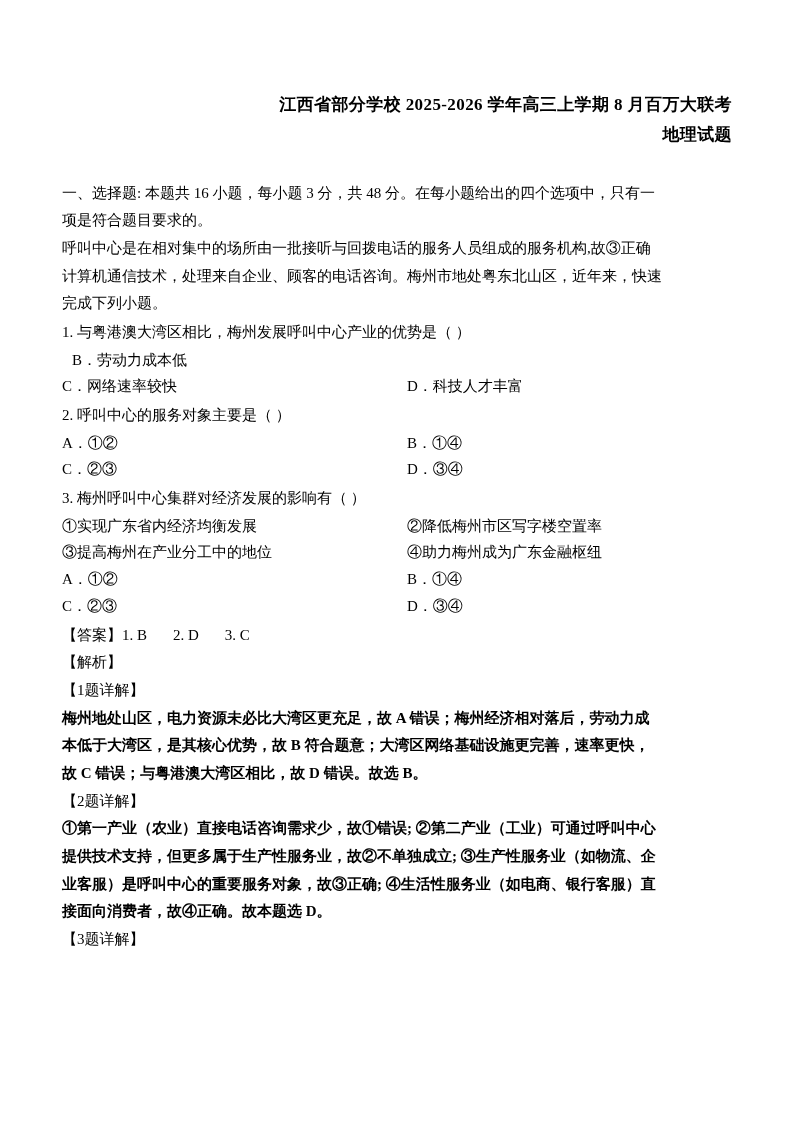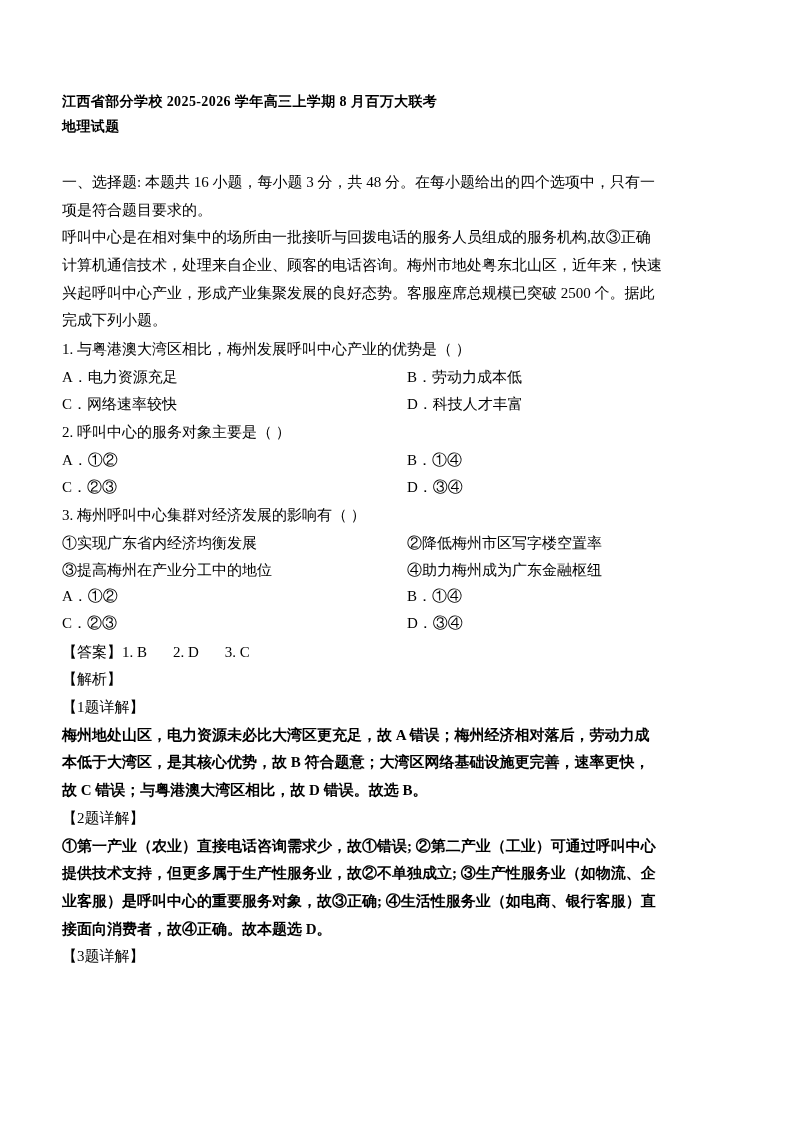--- a/index.html
+++ b/index.html
@@ -15,22 +15,22 @@
     -webkit-font-smoothing: antialiased;
   }
   .page {
     width: 794px;
     height: 1123px;
     box-sizing: border-box;
     padding: 72px 62px 40px 62px;
     position: relative;
   }
   .doc-title {
-    text-align: left;
-    font-size: 14px;
+    text-align: right;
+    font-size: 17px;
     font-weight: bold;
     line-height: 1.75;
     letter-spacing: 0.4px;
     margin: 18px 0 0 0;
   }
   .doc-title .line2 {
     display: block;
   }
   .body-block {
     margin-top: 30px;
@@ -88,26 +88,24 @@
     <span class="line2">地理试题</span>
   </div>
 
   <div class="body-block">
 
     <p class="para">一、选择题: 本题共 16 小题，每小题 3 分，共 48 分。在每小题给出的四个选项中，只有一</p>
     <p class="para">项是符合题目要求的。</p>
 
     <p class="para">呼叫中心是在相对集中的场所由一批接听与回拨电话的服务人员组成的服务机构,故③正确</p>
     <p class="para">计算机通信技术，处理来自企业、顾客的电话咨询。梅州市地处粤东北山区，近年来，快速</p>
-    <p class="para">兴起呼叫中心产业，形成产业集聚发展的良好态势。客服座席总规模已突破 2500 个。据此</p>
     <p class="para">完成下列小题。</p>
 
     <p class="para q-stem">1. 与粤港澳大湾区相比，梅州发展呼叫中心产业的优势是（     ）</p>
     <div class="opt-row">
-      <div class="col">A．电力资源充足</div>
       <div class="col right">B．劳动力成本低</div>
     </div>
     <div class="opt-row">
       <div class="col">C．网络速率较快</div>
       <div class="col right">D．科技人才丰富</div>
     </div>
 
     <p class="para q-stem">2. 呼叫中心的服务对象主要是（     ）</p>
     <div class="opt-row">
       <div class="col">A．①②</div>

